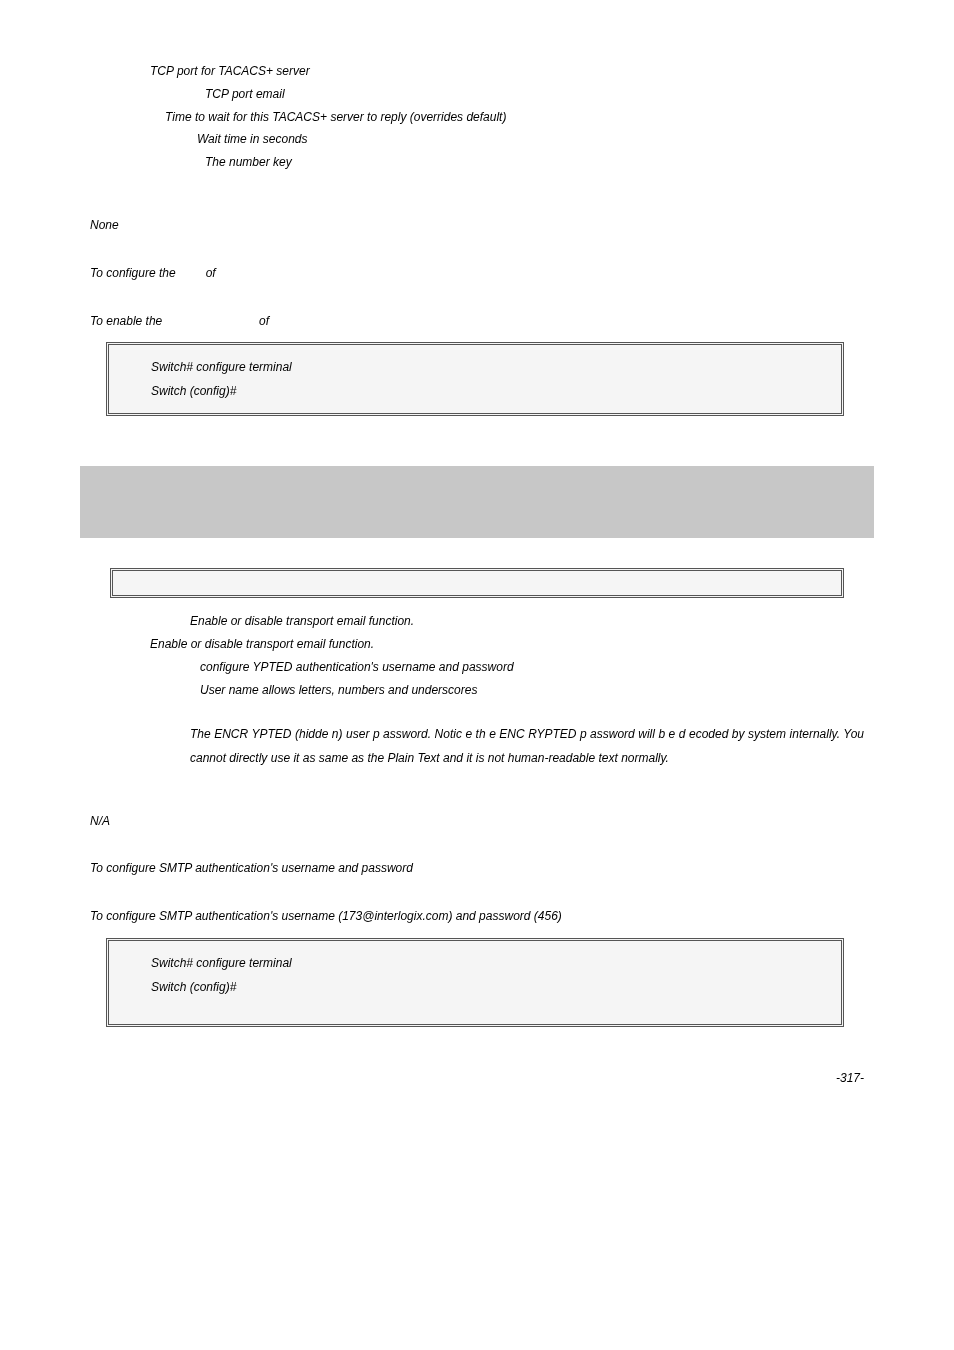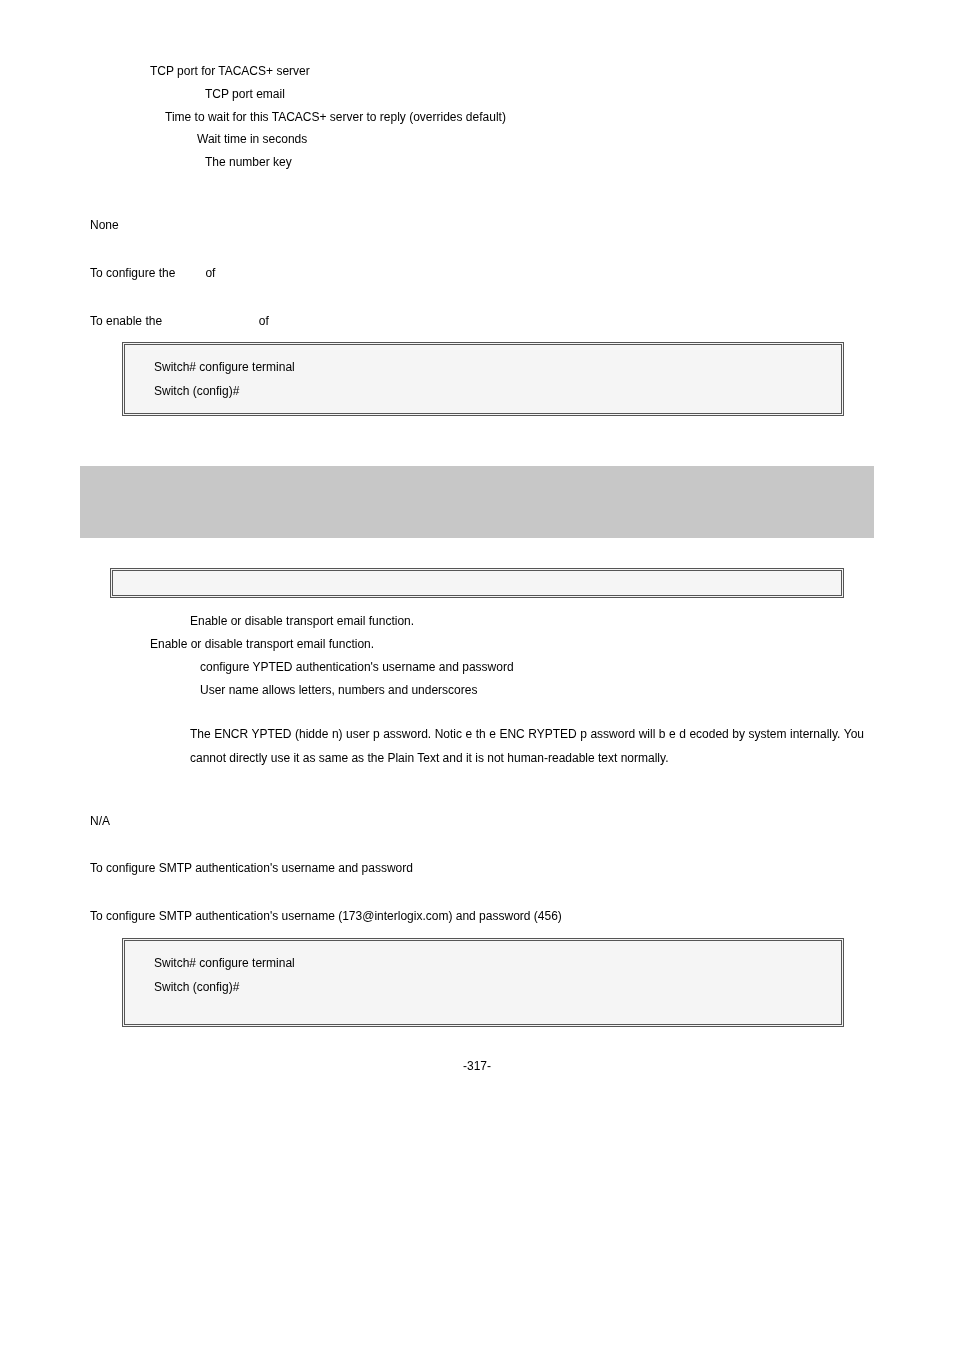--- a/index.html
+++ b/index.html
@@ -1,18 +1,19 @@
 <!DOCTYPE html>
 <html><head>
   <meta charset="utf-8">
   <style>
     * {
       margin: 0;
       padding: 0;
       box-sizing: border-box;
+      font-style: italic;
     }
     body {
       font-family: Arial, sans-serif;
       font-size: 12px;
       color: #000;
       background: #fff;
       width: 954px;
       padding: 60px 90px 30px 90px;
       line-height: 1.9;
     }
@@ -20,22 +21,22 @@
     .indent-2 { margin-left: 115px; }
     .indent-3 { margin-left: 107px; }
     .indent-4 { margin-left: 100px; }
     .indent-5 { margin-left: 110px; }
     .section-gap { margin-top: 25px; }
     .section-gap-sm { margin-top: 12px; }
     .section-gap-lg { margin-top: 40px; }
     .code-box {
       border: 3px double #555;
       background: #f5f5f5;
-      padding: 10px 29px;
-      margin: 10px 20px 0 32px;
+      padding: 10px 42px;
+      margin: 10px 20px 0 16px;
       line-height: 2.0;
     }
     .gray-banner {
       background: #c7c7c7;
       height: 72px;
       margin: 50px -10px 0 -10px;
     }
     .syntax-box {
       border: 3px double #555;
       background: #f5f5f5;
@@ -43,22 +44,22 @@
       margin: 30px 20px 0 20px;
       min-height: 30px;
     }
     .para-block {
       margin-left: 100px;
       text-align: justify;
       line-height: 2.0;
       margin-top: 20px;
     }
     .page-num {
-      text-align: center;
-      margin-top: 28px;
+      text-align: right;
+      margin-top: 40px;
     }
   </style>
 </head>
 <body>
 
 <div class="indent-1">TCP port for TACACS+ server</div>
 <div class="indent-2">TCP port email</div>
 <div style="margin-left:75px">Time to wait for this TACACS+ server to reply (overrides default)</div>
 <div class="indent-3">Wait time in seconds</div>
 <div class="indent-2">The number key</div>

